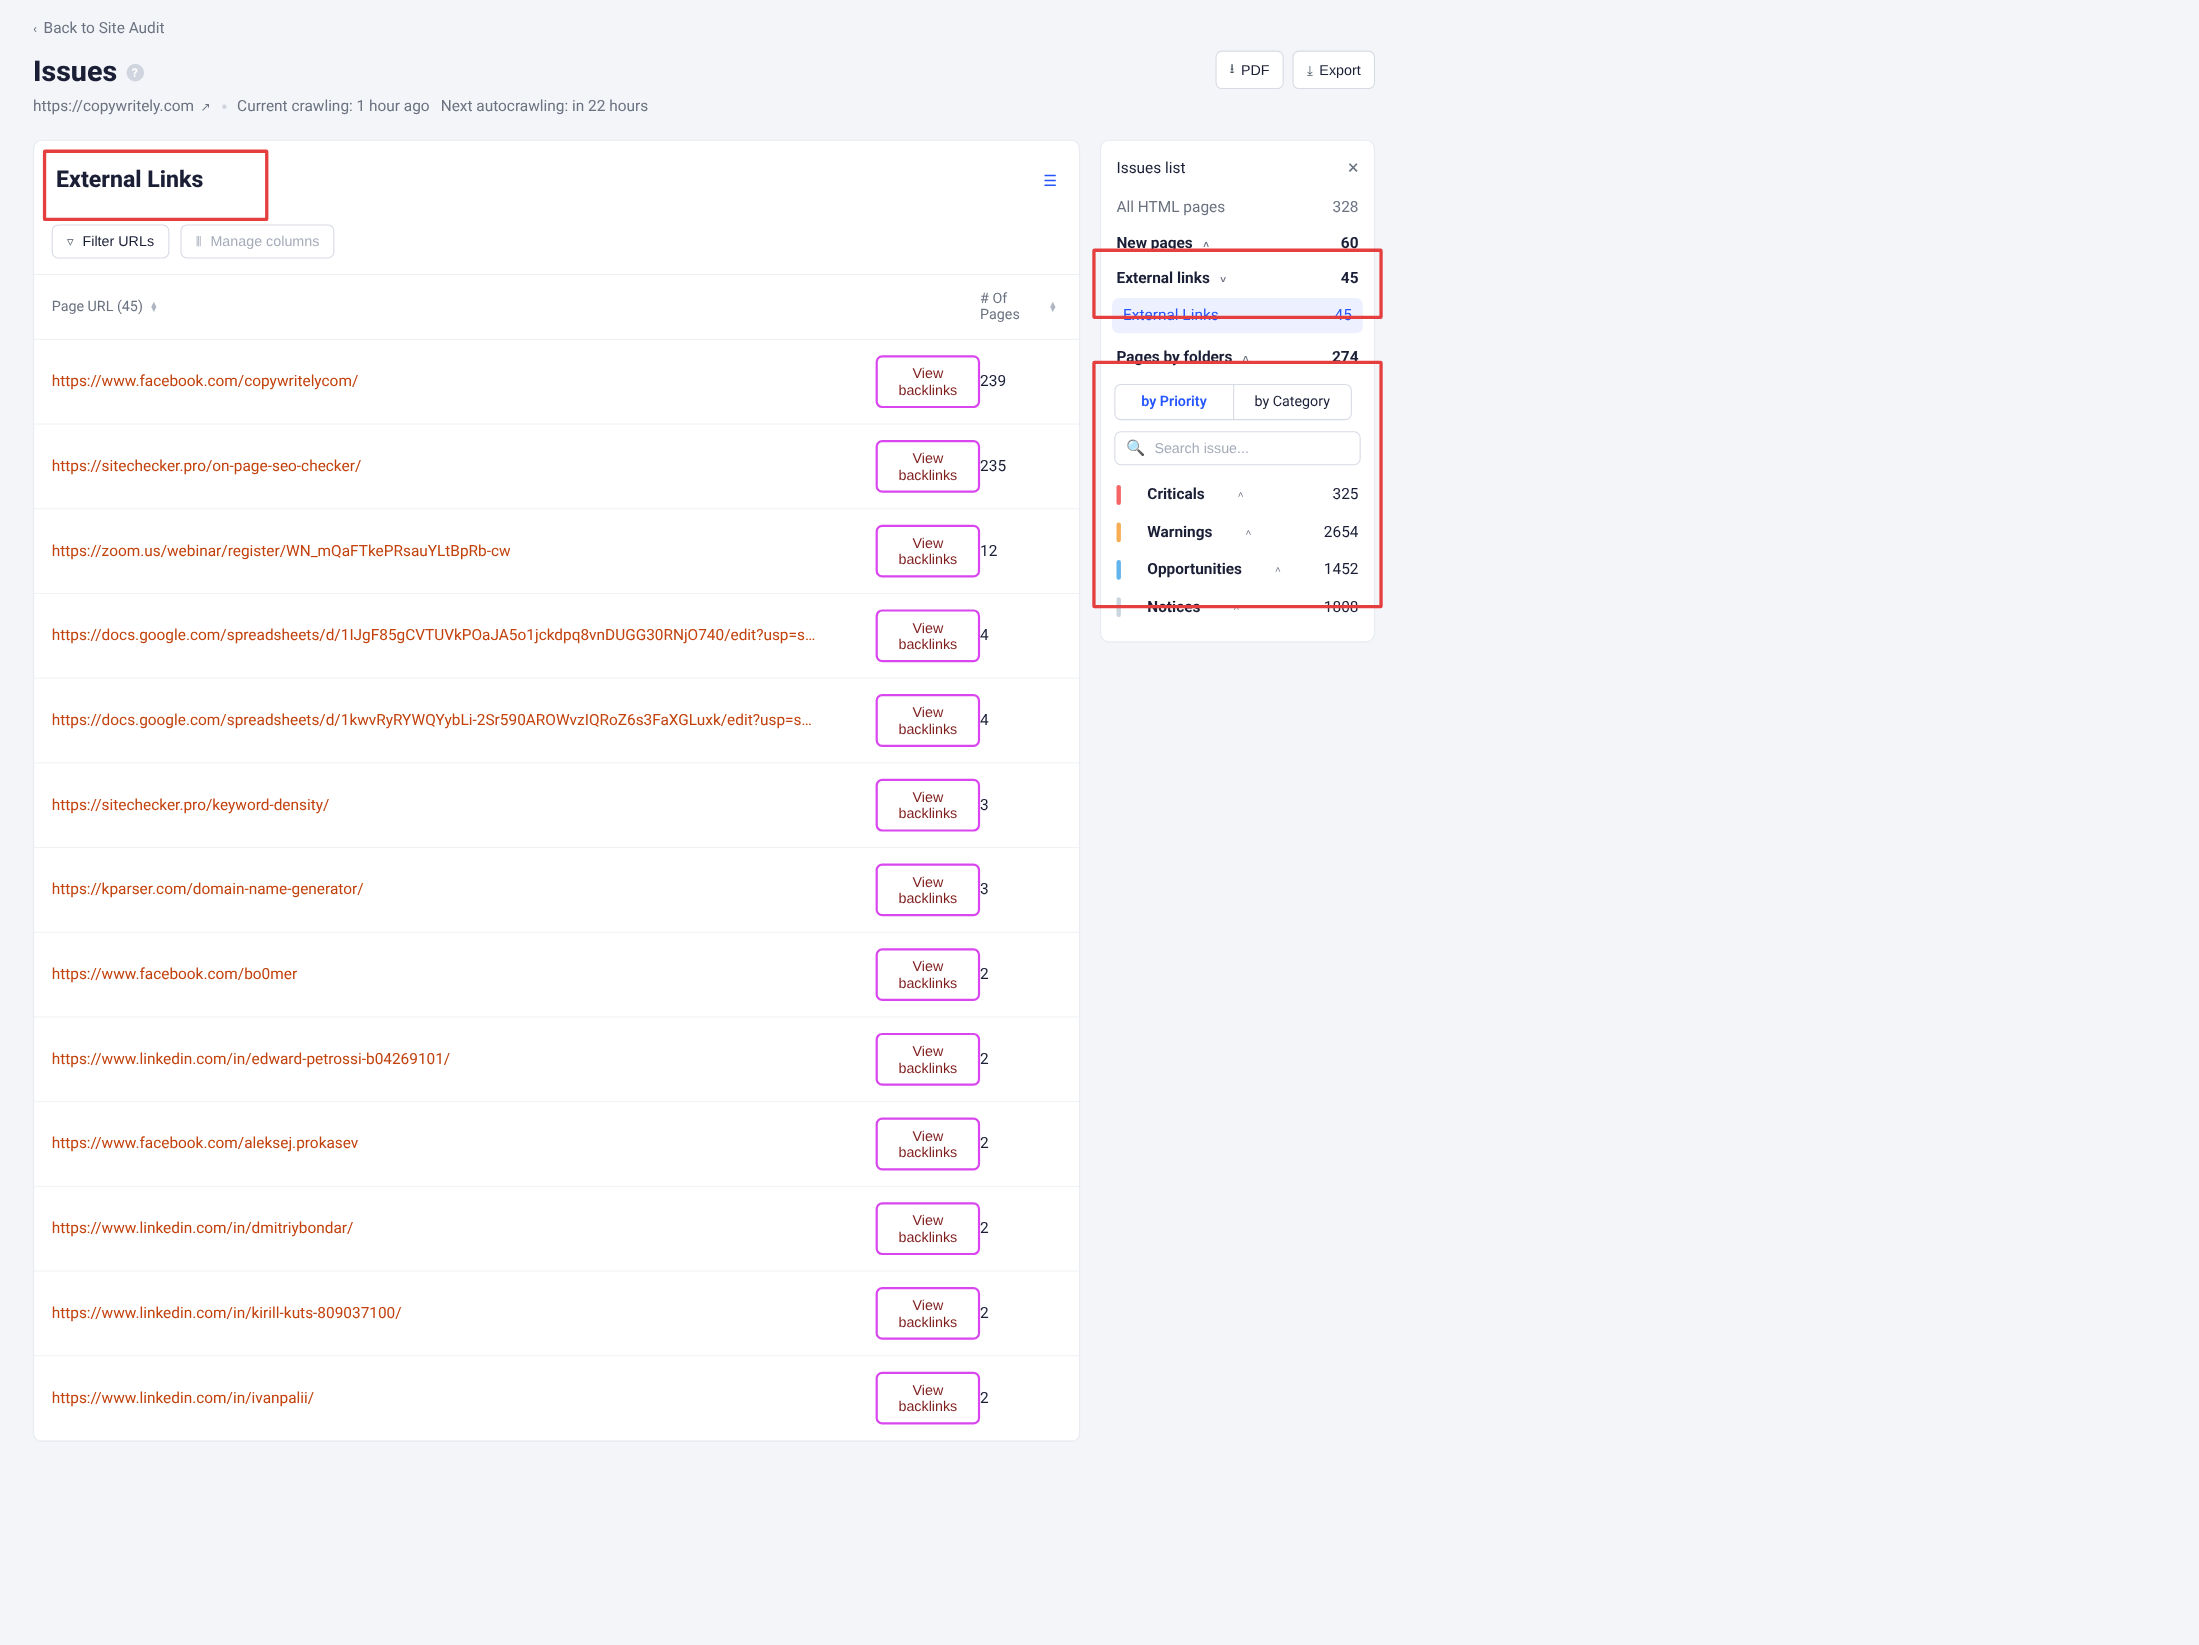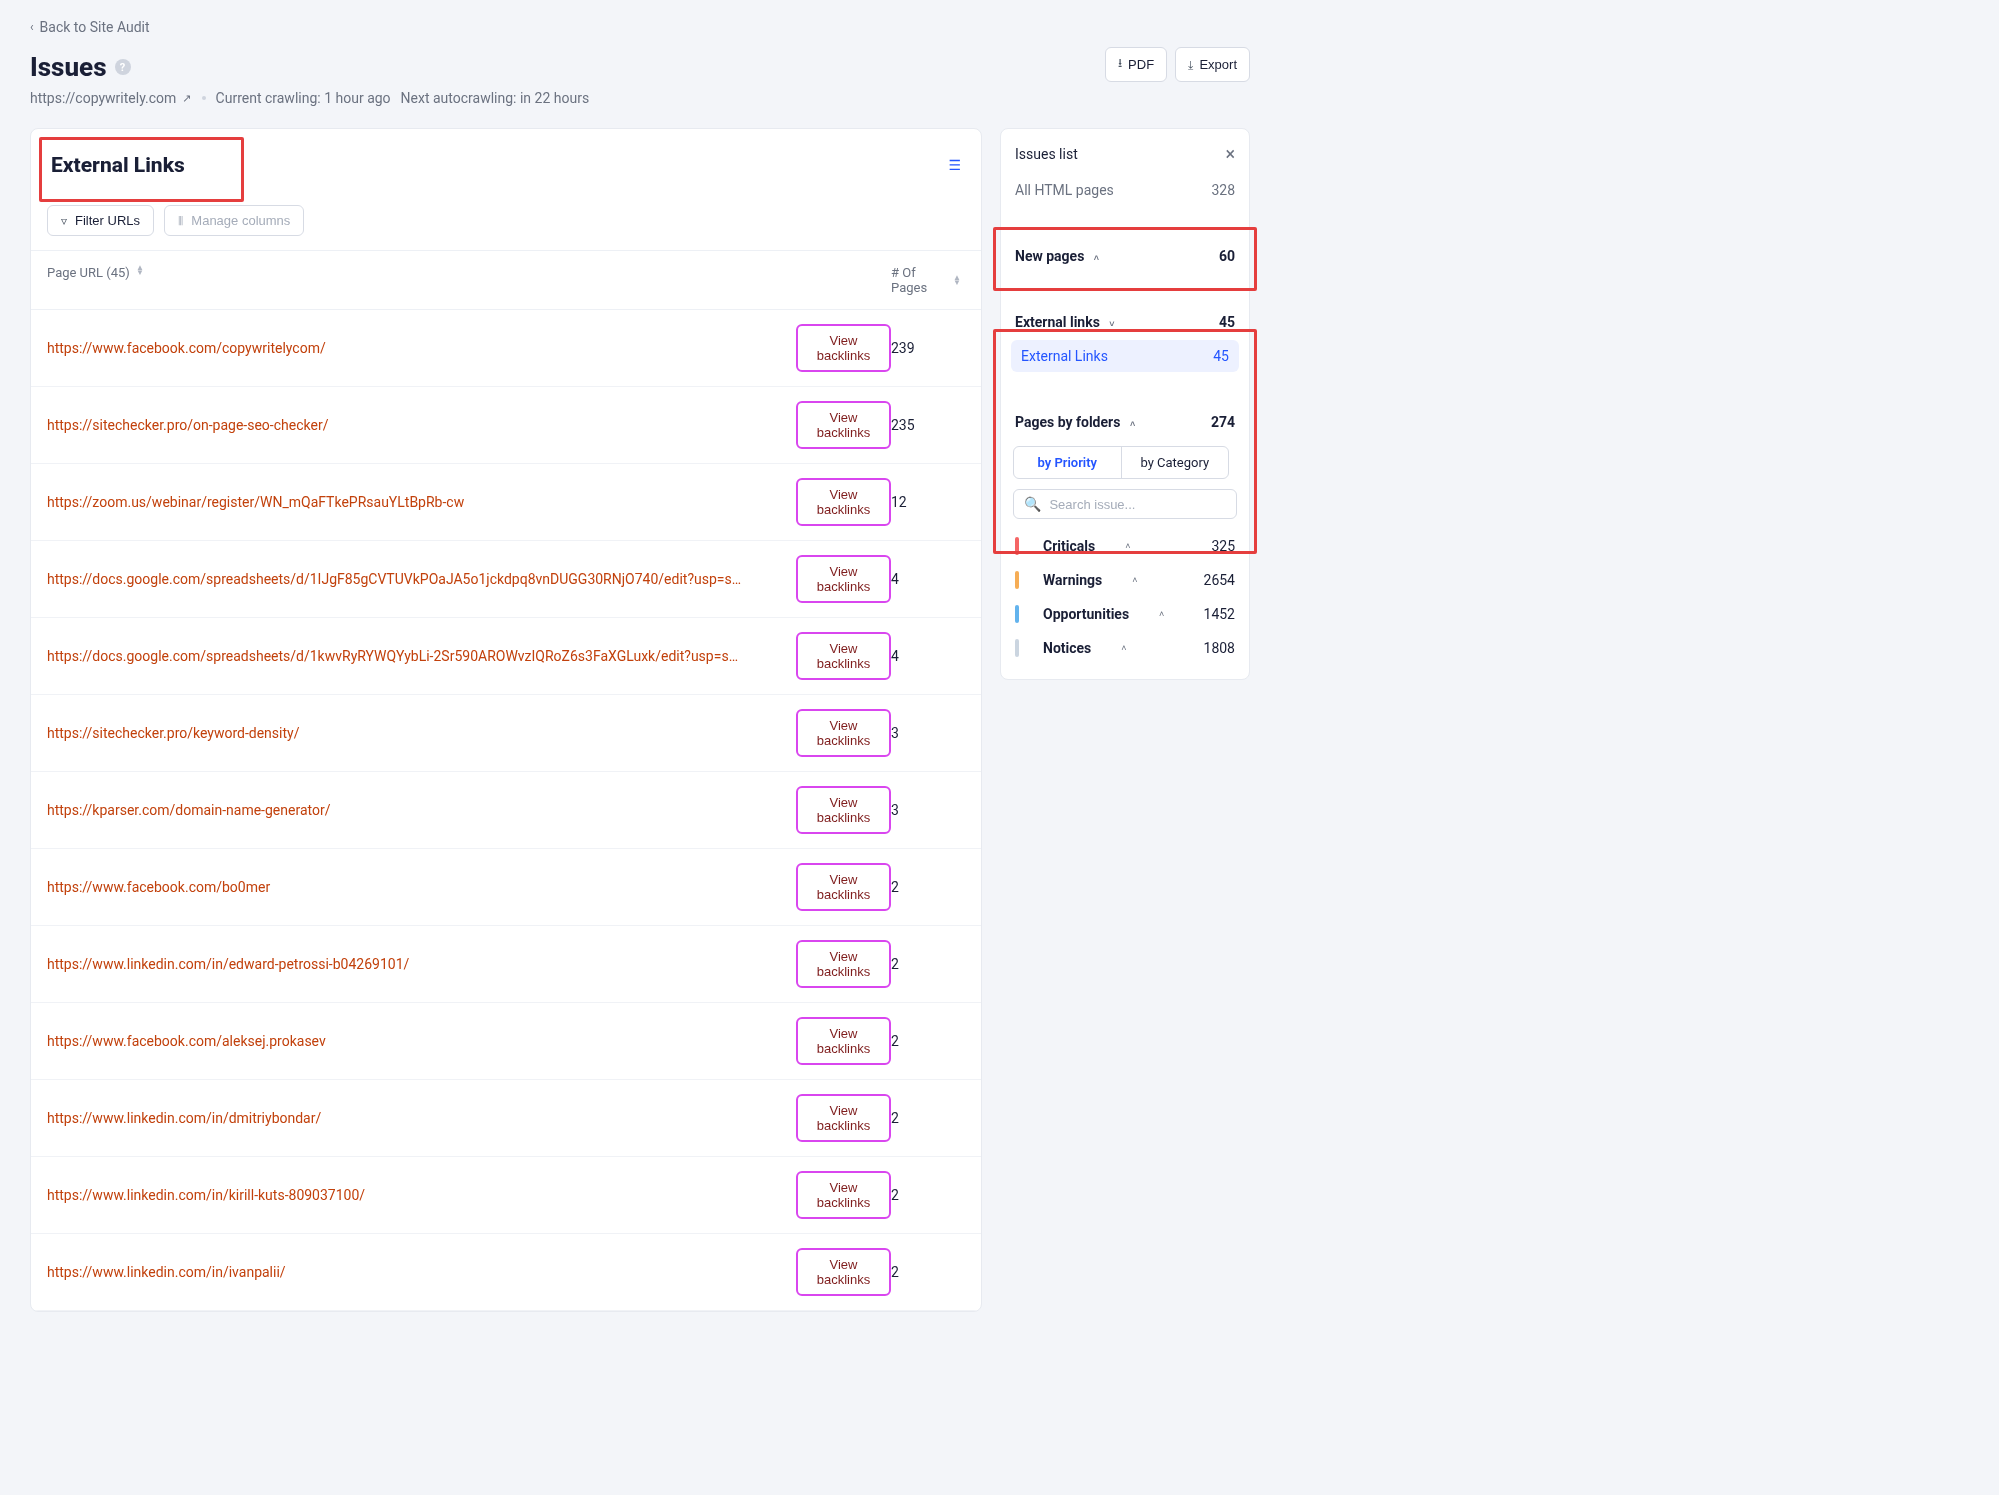--- a/index.html
+++ b/index.html
@@ -107,21 +107,21 @@
   }
   .tb-btn.disabled { color:#a5acb9; cursor:default; }
   .tb-btn .ico { font-size:12px; color:#4b5563; }
   .tb-btn.disabled .ico { color:#a5acb9; }
 
   .table-head {
     display:flex; border-top:1px solid #edf0f5; border-bottom:1px solid #edf0f5;
     padding: 14px 0;
     color:#6b7280; font-size:13px;
   }
-  .col-url { flex:1; padding-left: 16px; display:flex; gap:6px; align-items:flex-start; }
+  .col-url { flex:1; padding-left: 16px; display:flex; gap:6px; align-items:center; }
   .col-btn { width: 130px; }
   .col-pages { width: 90px; padding-right: 20px; display:flex; gap:6px; align-items:center; }
   .sort-caret { font-size:8px; color:#b0b6c2; line-height: 5px; display:flex; flex-direction:column; }
 
   .row {
     display:flex; align-items:center;
     border-bottom:1px solid #f0f2f6;
     padding: 14px 0;
   }
   .row .url {
@@ -150,21 +150,21 @@
     padding: 4px 14px 10px 14px;
     color:#1a1f36; font-size:14px;
   }
   .close-x { color:#6b7280; cursor:pointer; font-size:18px; }
   .sp-row {
     display:flex; align-items:center; justify-content:space-between;
     padding: 8px 14px; font-size:14px; color:#1a1f36;
     cursor:pointer;
   }
   .sp-row.muted { color:#6b7280; font-weight:400; }
-  .sp-row.bold { font-weight:700;margin-top:34px; }
+  .sp-row.bold { font-weight:700; }
   .sp-row .caret { font-size:9px; margin-left:6px; color:#6b7280; }
   .sp-sub {
     margin: 2px 10px 6px 10px;
     padding: 8px 10px;
     background:#edf1ff;
     border-radius:6px;
     display:flex; align-items:center; justify-content:space-between;
     color:#2455ff; font-size:14px; cursor:pointer;
   }
 

